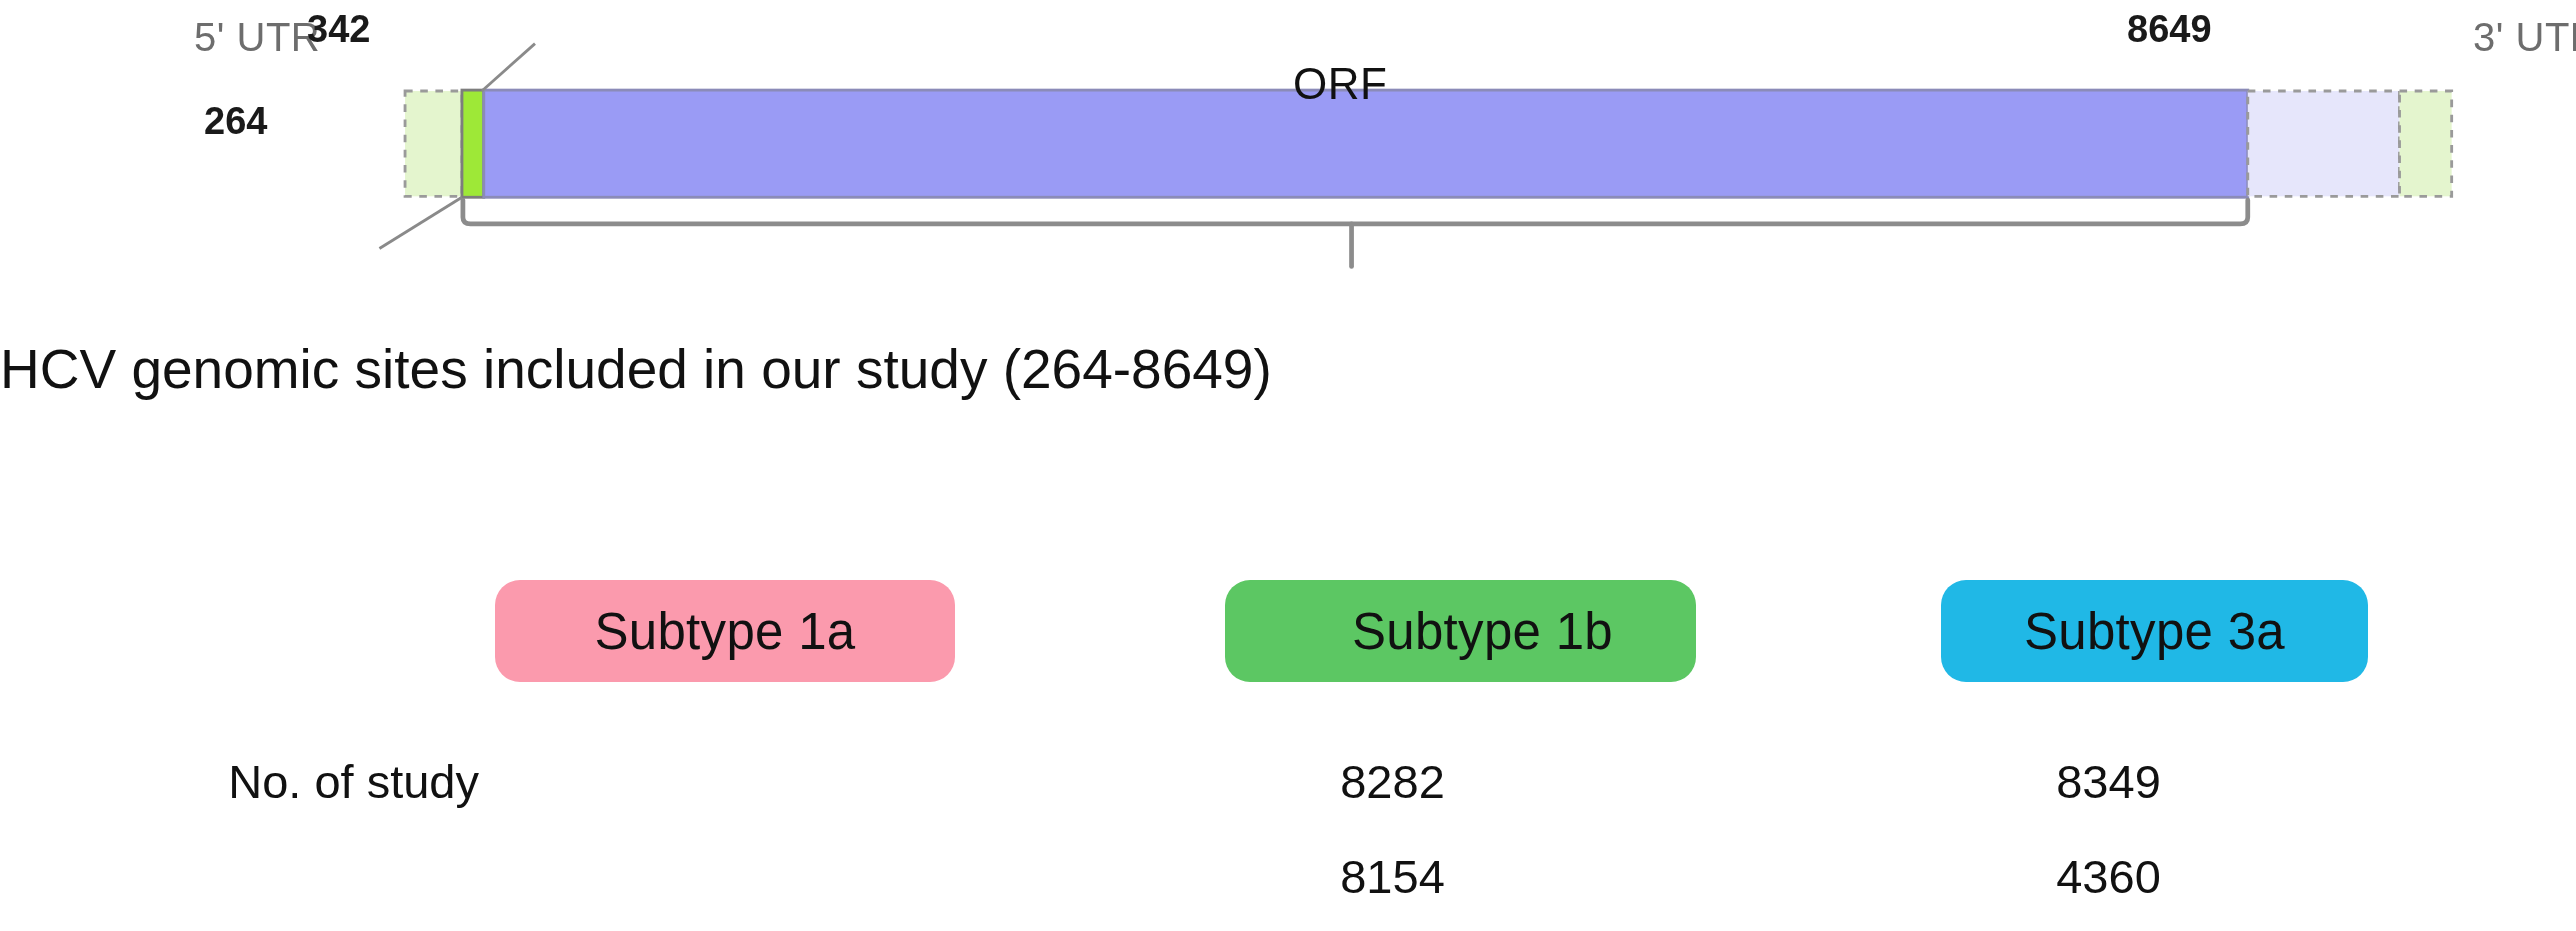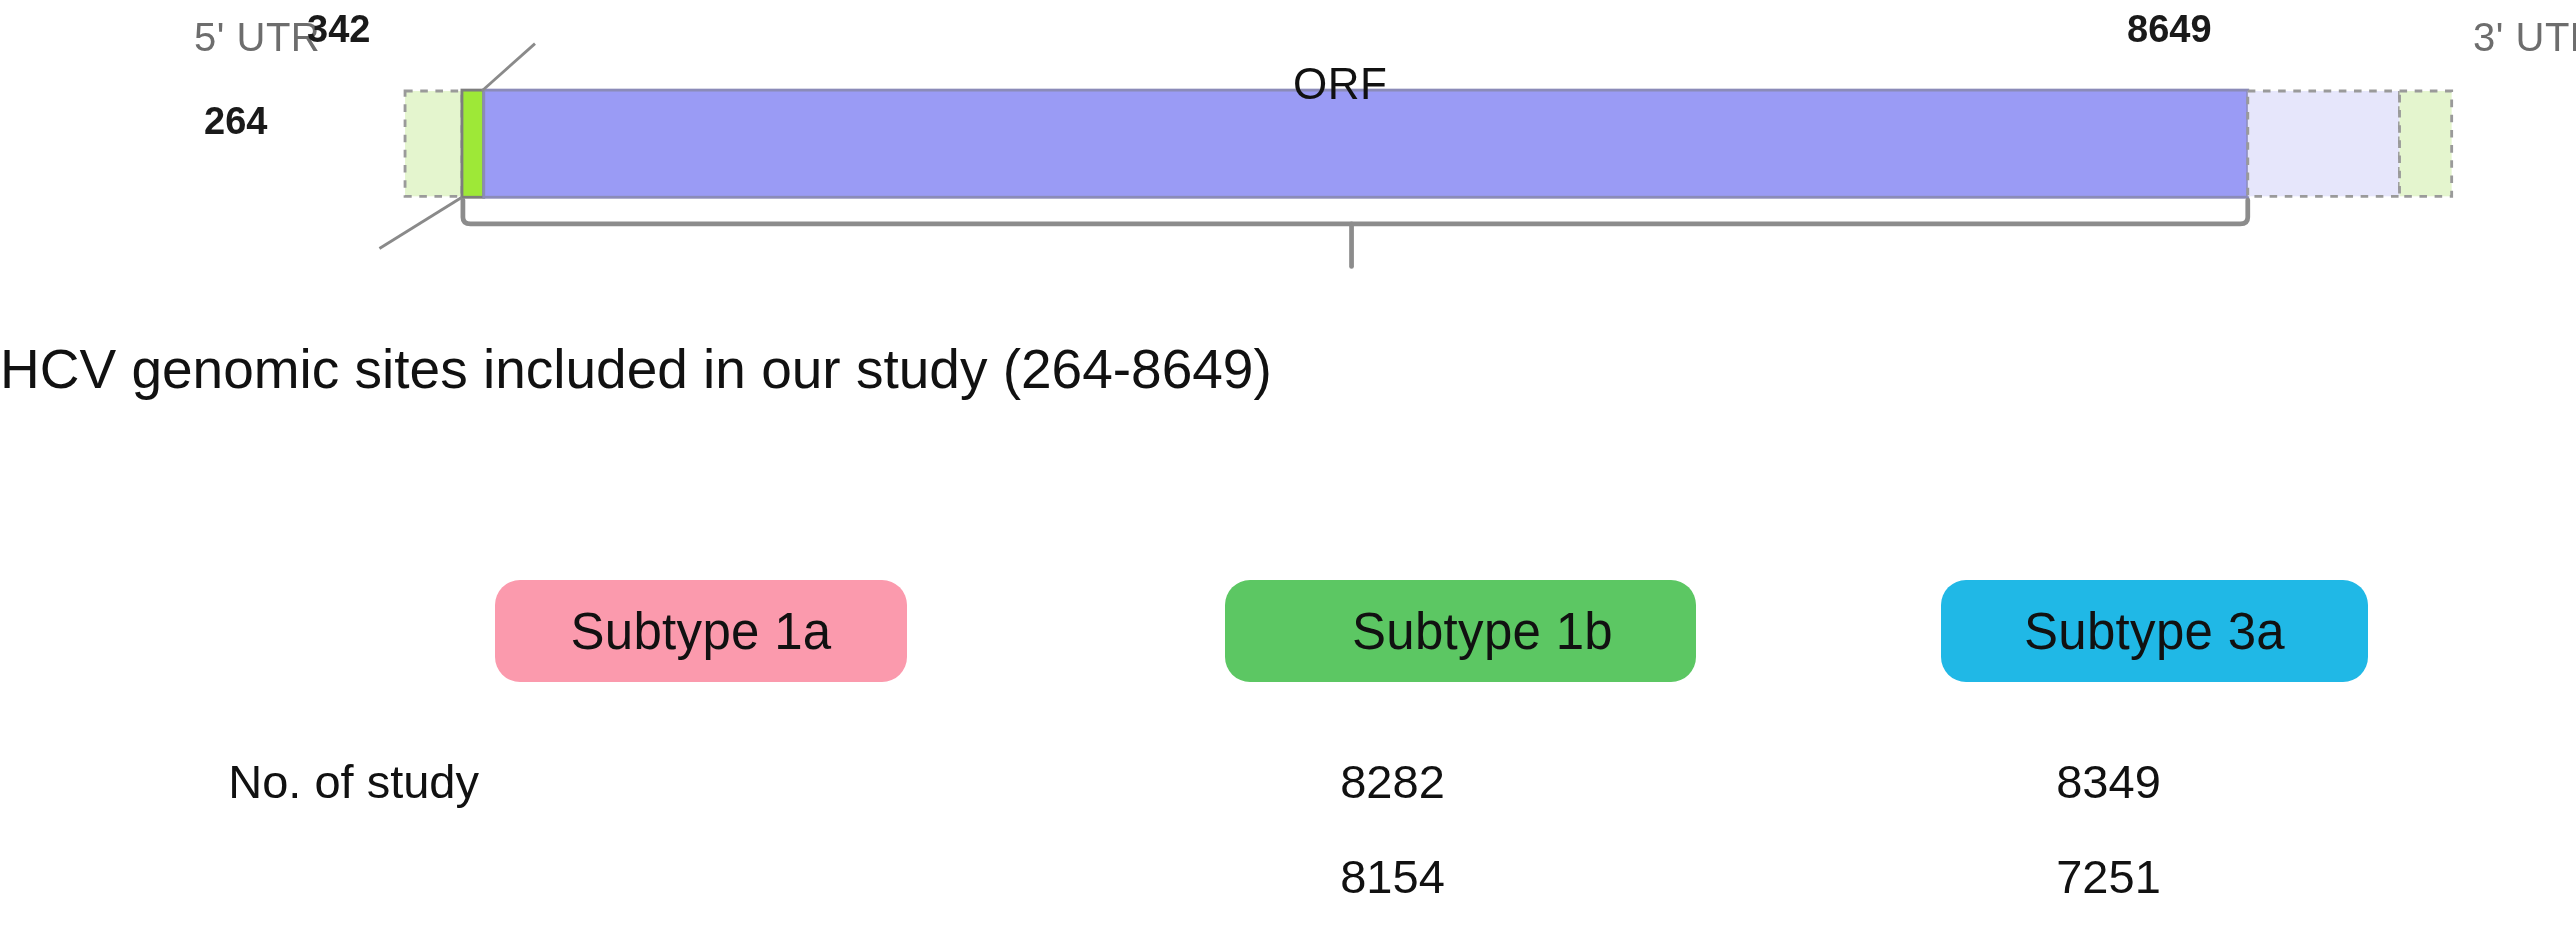--- a/index.html
+++ b/index.html
@@ -56,21 +56,21 @@
     position:absolute;
     height:102px;
     border-radius:25px;
     display:flex;
     align-items:center;
     justify-content:center;
     font-size:51px;
     color:#111111;
     letter-spacing:0.3px;
   }
-  #pill-0 { left:495px;  top:580px; width:412px; }
+  #pill-0 { left:495px;  top:580px; width:460px; }
   #pill-1 { left:1225px; top:580px; width:427px; }
   #pill-2 { left:1941px; top:580px; width:427px; }
 
   
   .row-label {
     position:absolute;
     text-align:right;
     font-size:47px;
     color:#111111;
     width:427px;
@@ -134,16 +134,16 @@
   </div>
   <div class="pill" id="pill-2" style="background: rgb(32, 184, 230);">
     <span>Subtype 3a</span>
   </div>
 
   <div class="row-label" id="rowlabel-0">No. of study</div>
 
   <div class="cell" id="cell-0-1">8282</div>
   <div class="cell" id="cell-0-2">8349</div>
   <div class="cell" id="cell-1-1">8154</div>
-  <div class="cell" id="cell-1-2">7251</div>
+  <div class="cell" id="cell-1-2">4360</div>
 
 </div>
 
 
 </body></html>

